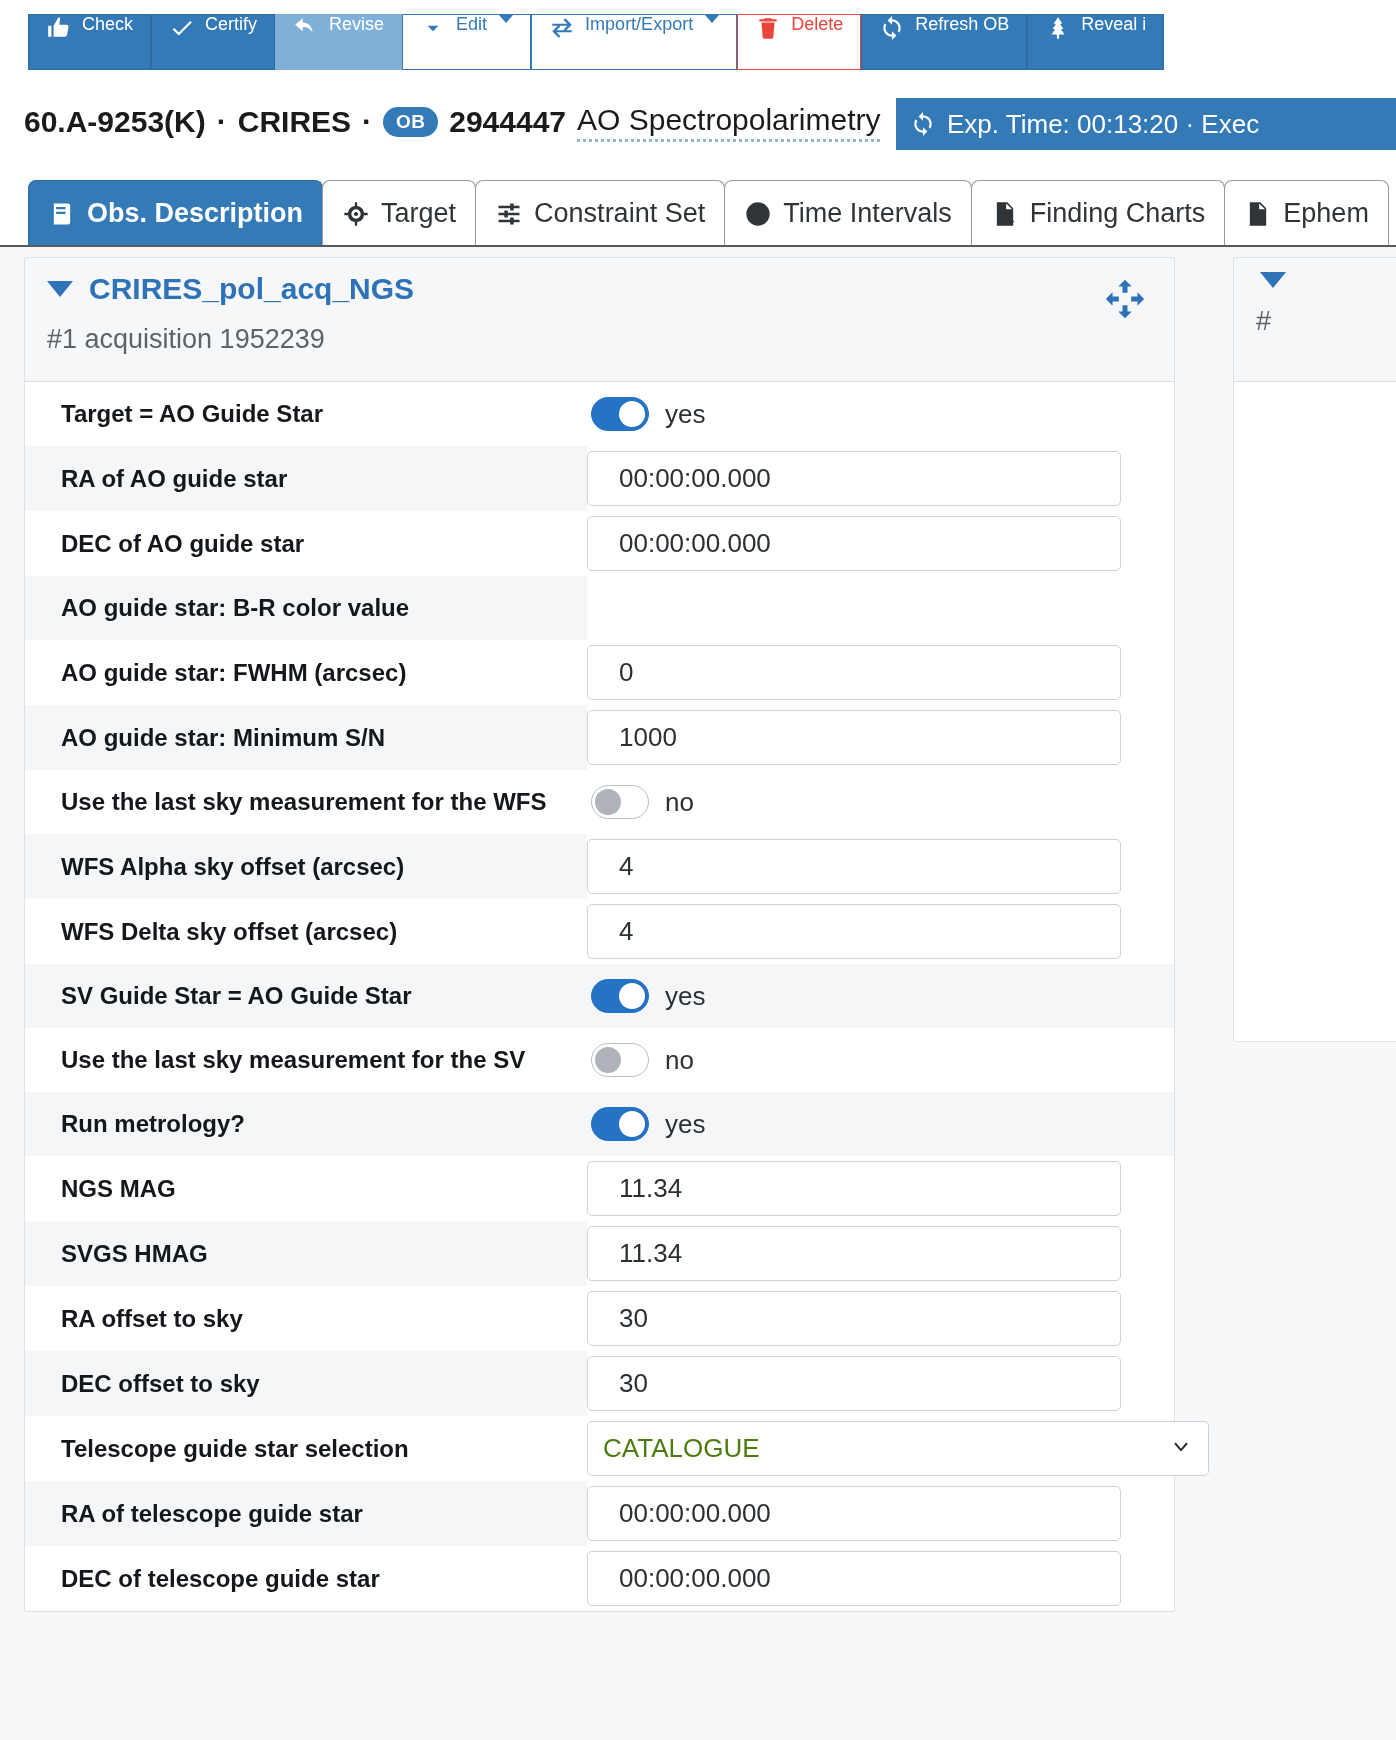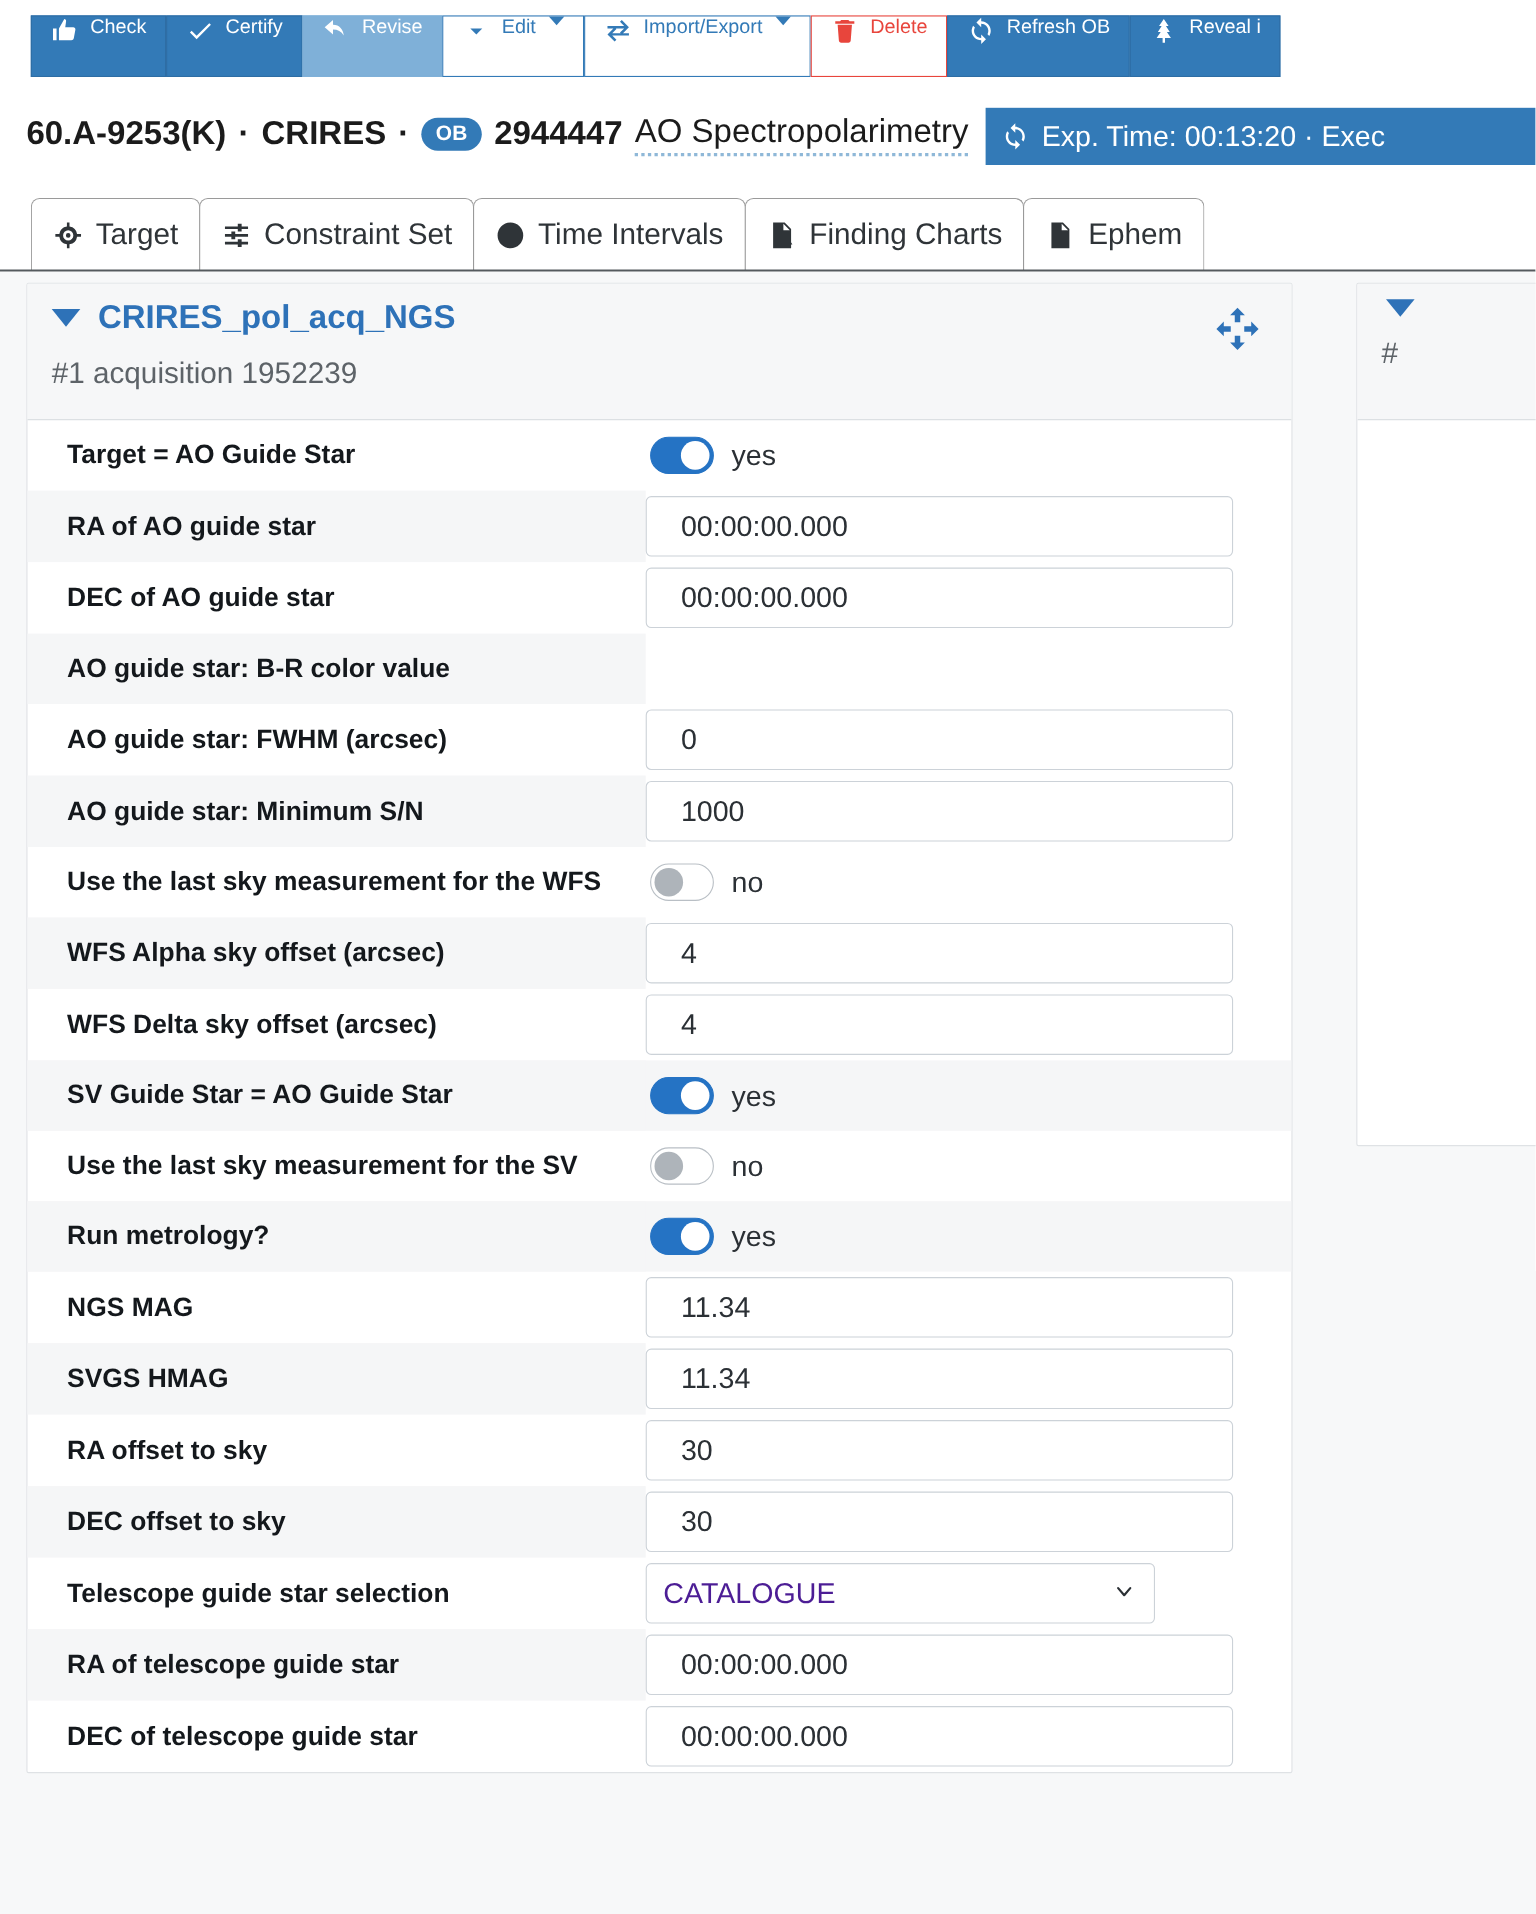--- a/index.html
+++ b/index.html
@@ -241,27 +241,27 @@
     border: 1px solid #ccd2d8;
     border-radius: 5px;
     background: #ffffff;
     font-size: 26px;
     color: #2b3035;
     padding: 0 31px;
     font-family: "Liberation Sans", sans-serif;
     outline: none;
   }
   .sel {
-    width: 463px;
+    width: 622px;
     height: 55px;
     border: 1px solid #ccd2d8;
     border-radius: 5px;
     background: #ffffff;
     font-size: 26px;
-    color: #4c1d95;
+    color: #4d7c0f;
     padding: 0 40px 0 15px;
     font-family: "Liberation Sans", sans-serif;
     outline: none;
     position: relative;
     display: flex;
     align-items: center;
     cursor: pointer;
   }
   .sel .sel-caret {
     position: absolute;
@@ -402,20 +402,28 @@
       <span class="ticon">
         <svg width="26" height="26" viewBox="0 0 24 24" fill="#fff">
           <path d="M12 4V1L8 5l4 4V6c3.3 0 6 2.7 6 6 0 1-.3 2-.7 2.8l1.5 1.5C19.5 15.1 20 13.6 20 12c0-4.4-3.6-8-8-8zm0 14c-3.3 0-6-2.7-6-6 0-1 .3-2 .7-2.8L5.2 7.7C4.5 8.9 4 10.4 4 12c0 4.4 3.6 8 8 8v3l4-4-4-4v3z"></path>
         </svg>
       </span>
       <span>Exp. Time: 00:13:20 · Exec</span>
     </div>
   </div>
 
   <div class="tabstrip" id="tabstrip">
+      <div class="tab active">
+        <span class="ticon">
+          <svg width="28" height="28" viewBox="0 0 24 24" fill="#ffffff">
+            <path d="M5 3h12a2 2 0 012 2v14a2 2 0 01-2 2H5V3zm2 3v2h8V6H7zm0 4v2h8v-2H7z"></path>
+          </svg>
+        </span>
+        <span>Obs. Description</span>
+      </div>
       <div class="tab">
         <span class="ticon">
           <svg width="28" height="28" viewBox="0 0 24 24" fill="#2f3438">
             <path d="M11 2h2v3.1a7 7 0 015.9 5.9H22v2h-3.1a7 7 0 01-5.9 5.9V22h-2v-3.1A7 7 0 015.1 13H2v-2h3.1A7 7 0 0111 5.1V2zm1 6a4 4 0 100 8 4 4 0 000-8zm0 2.2a1.8 1.8 0 110 3.6 1.8 1.8 0 010-3.6z"></path>
           </svg>
         </span>
         <span>Target</span>
       </div>
       <div class="tab">
         <span class="ticon">

